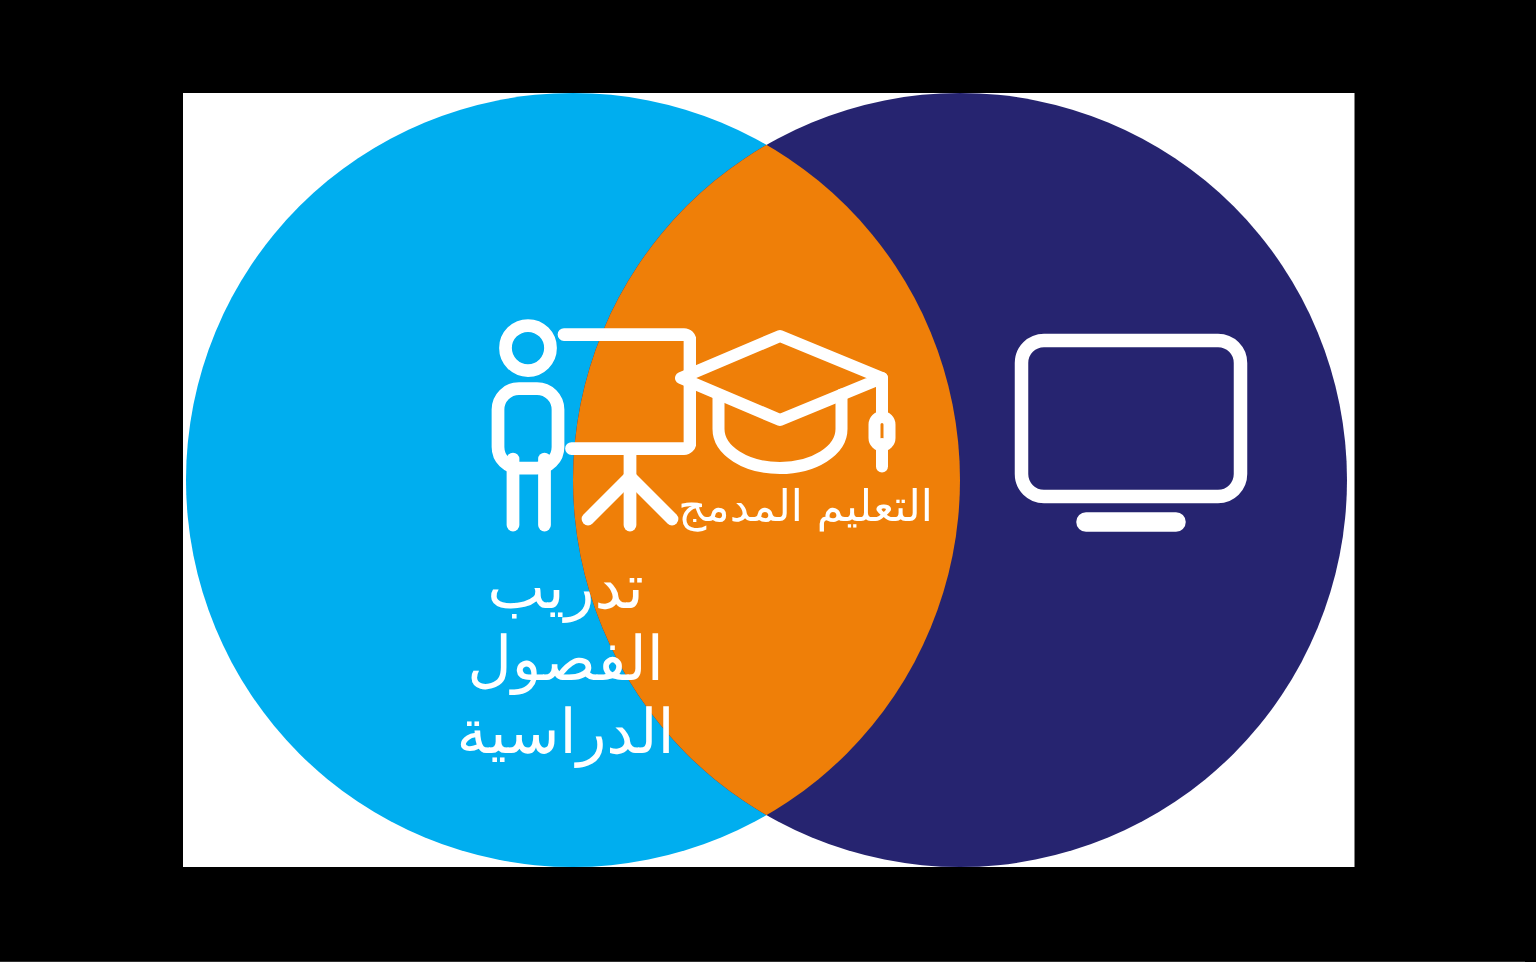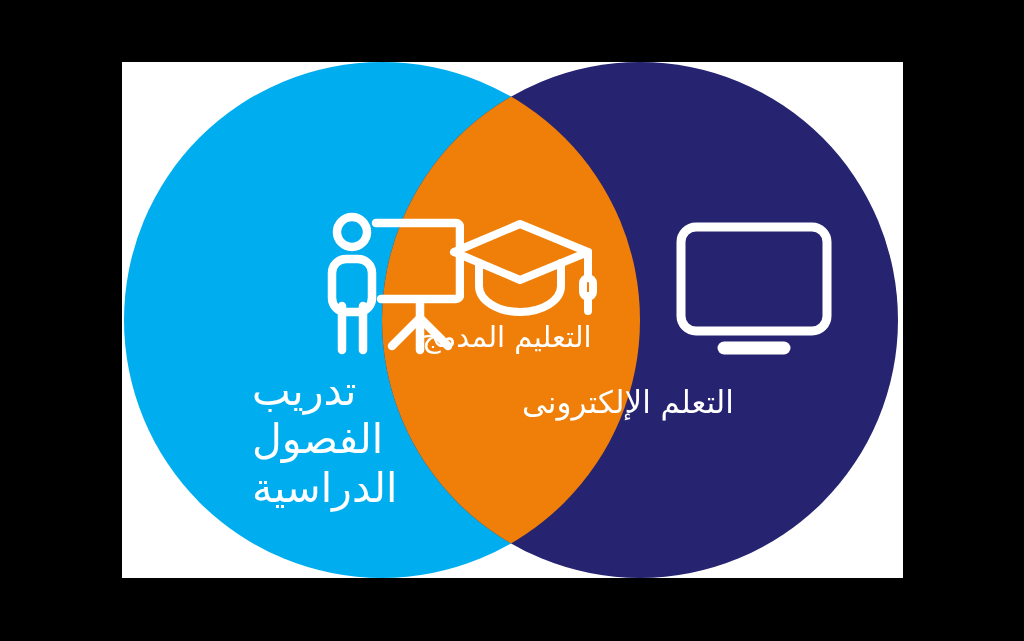--- a/index.html
+++ b/index.html
@@ -33,21 +33,21 @@
     position: absolute;
     left: 0;
     top: 0;
     width: 781px;
     height: 516px;
     display: block;
   }
   .venn-label {
     position: absolute;
     color: #ffffff;
-    text-align: left;
+    text-align: center;
     font-weight: 400;
     line-height: 1.18;
     white-space: pre-line;
     direction: rtl;
     unicode-bidi: plaintext;
     letter-spacing: 0px;
     pointer-events: none;
   }
   #label-left {
     left: 130px;
@@ -138,16 +138,15 @@
 
         <line x1="50" y1="128" x2="110" y2="128" stroke-width="13"></line>
       </svg>
     </div>
 
     <div class="venn-label" id="label-left">تدريب
 الفصول الدراسية</div>
 
     <div class="venn-label" id="label-center">التعليم المدمج</div>
 
-    <div class="venn-label" id="label-right">التعلم الإلكترونى</div>
 
   </div>
 </div>
 
 </body></html>

